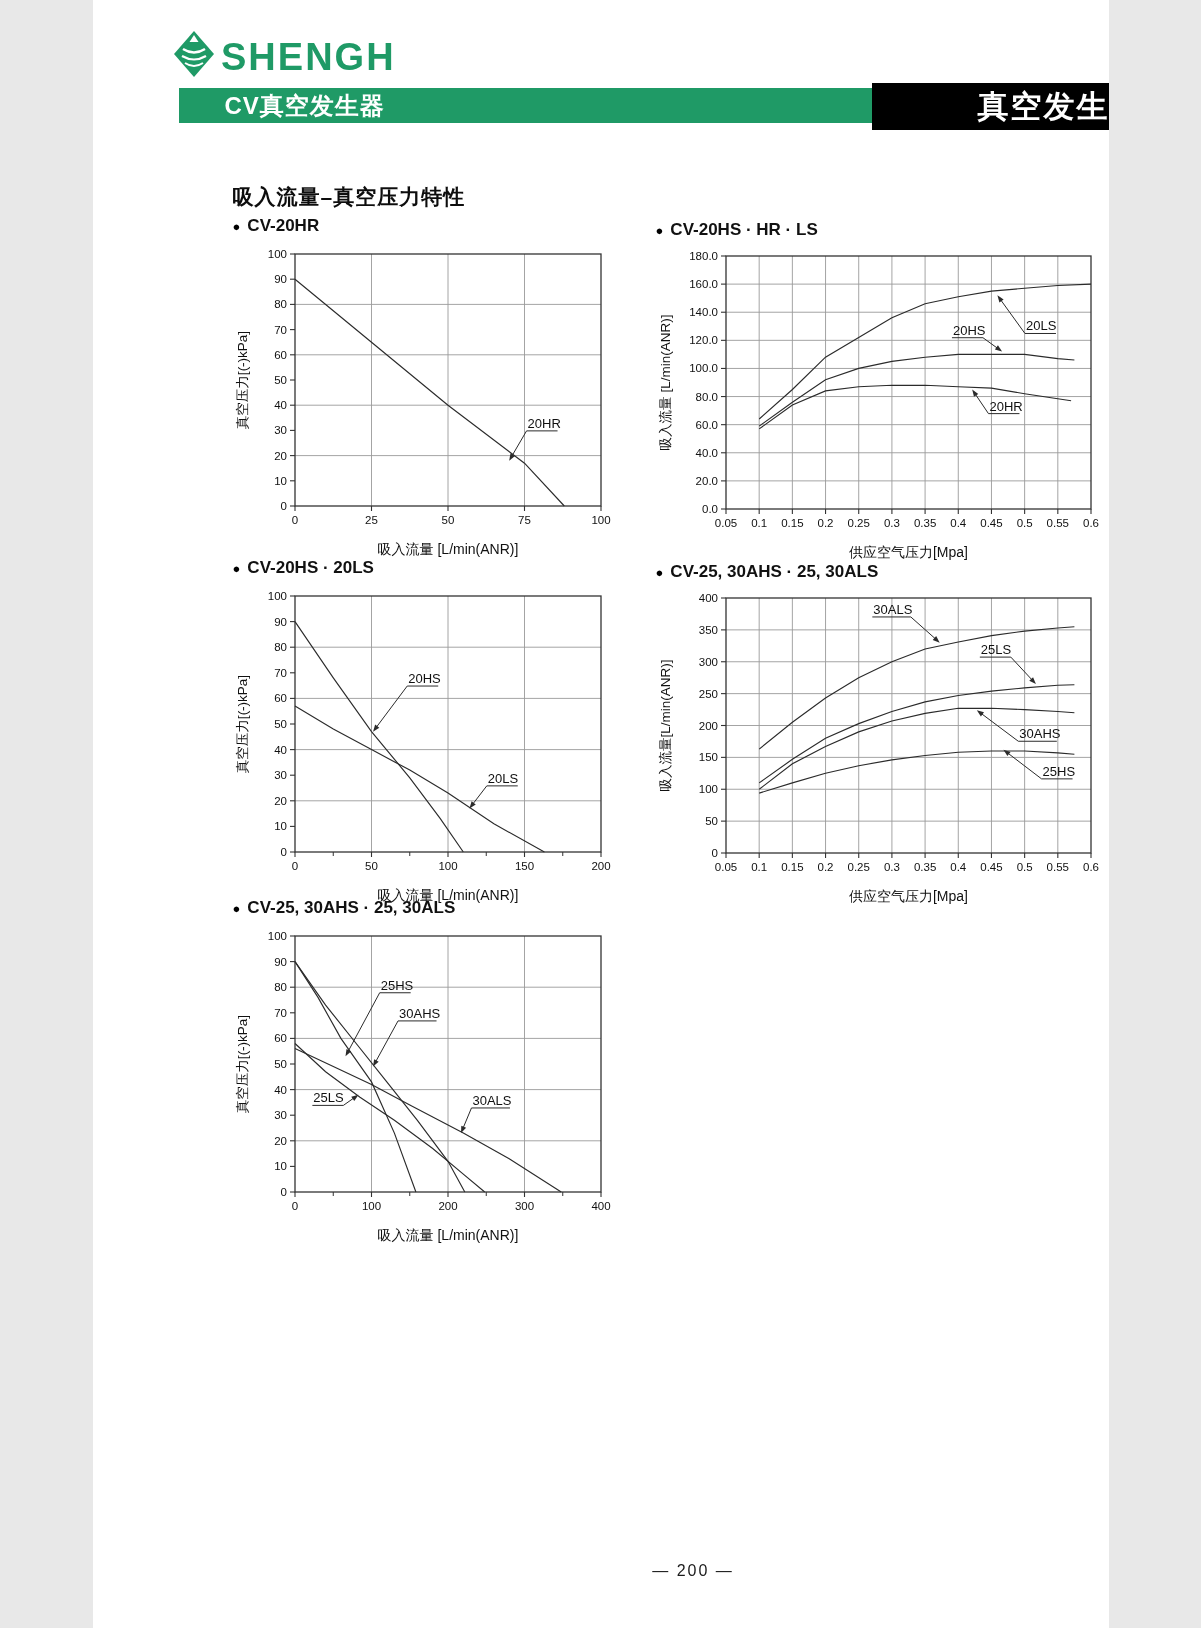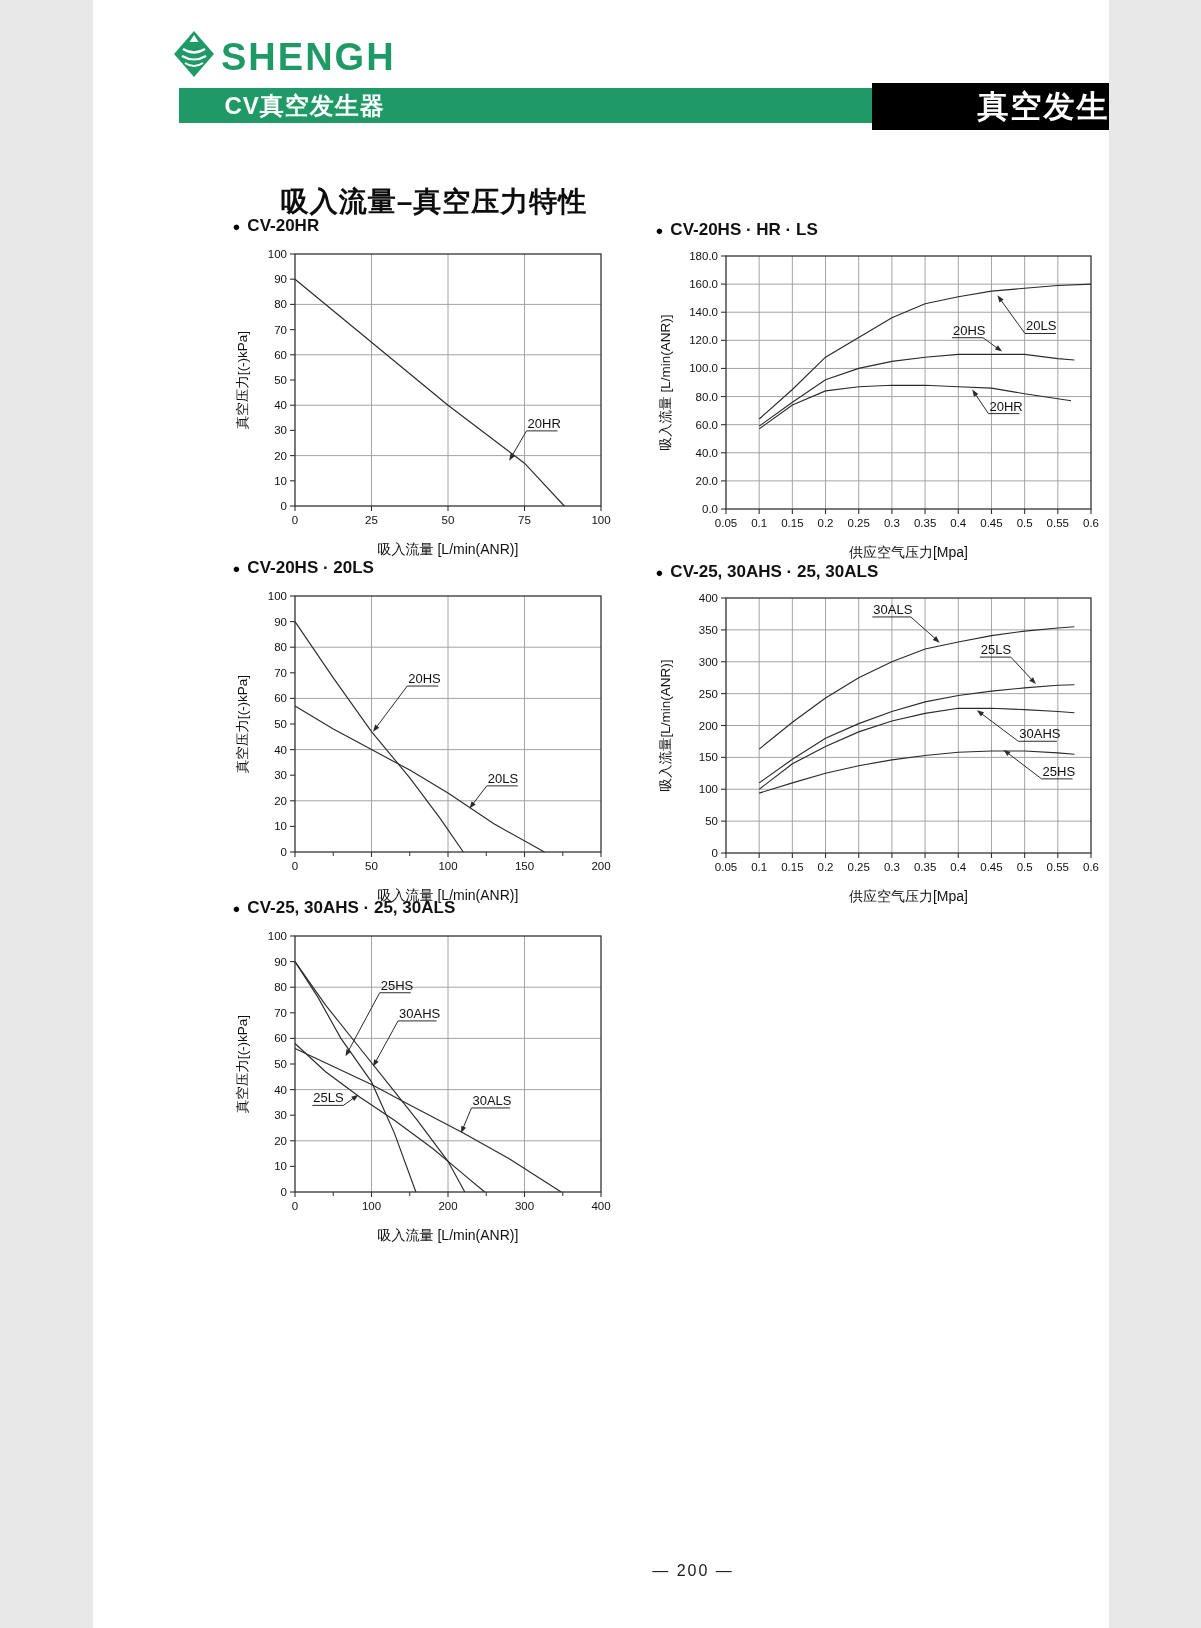--- a/index.html
+++ b/index.html
@@ -4,21 +4,21 @@
 <style>
   html,body{margin:0;padding:0;background:#e8e8e8;font-family:"Liberation Sans","DejaVu Sans",sans-serif;}
   .page{position:relative;width:1016px;height:1628px;background:#ffffff;margin:0 auto;overflow:hidden;}
   
   .logo{position:absolute;left:80px;top:30px;}
   .green-bar{position:absolute;left:86px;top:88px;width:1030px;height:35px;background:#1f9a66;}
   .green-bar .bar-text{color:#fff;font-weight:bold;font-size:24px;line-height:35px;padding-left:46px;letter-spacing:1px;}
   .series-box{position:absolute;left:779px;top:83px;width:337px;height:47px;background:#000000;color:#fff;
     font-weight:bold;font-size:31px;line-height:47px;text-align:right;letter-spacing:2px;}
   
-  .col-title{position:absolute;font-size:28px;font-weight:bold;color:#0d0d0d;text-align:center;letter-spacing:1px;}
+  .col-title{position:absolute;font-size:21px;font-weight:bold;color:#0d0d0d;letter-spacing:1px;}
   #col-title-left{left:140px;top:183px;width:403px;}
   #col-title-right{left:563px;top:183px;width:404px;}
   
   .chart-block{position:absolute;}
   #chart-l1{left:140px;top:212px;}
   #chart-l2{left:140px;top:554px;}
   #chart-l3{left:140px;top:894px;}
   #chart-r1{left:563px;top:216px;}
   #chart-r2{left:563px;top:558px;}
   .chart-title{font-size:17px;font-weight:600;color:#111;display:flex;align-items:center;height:28px;}

